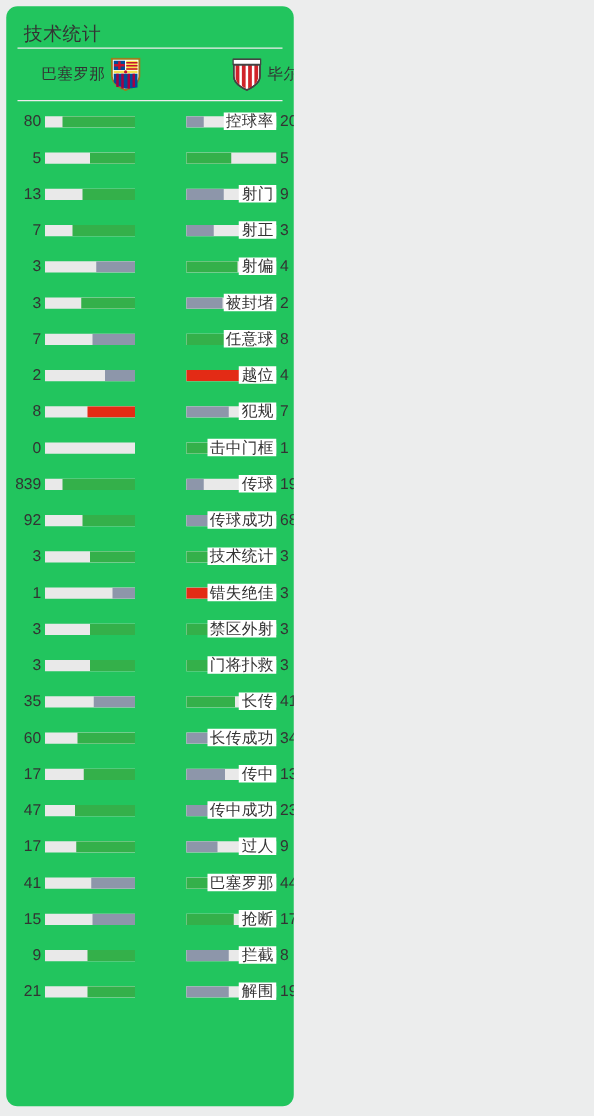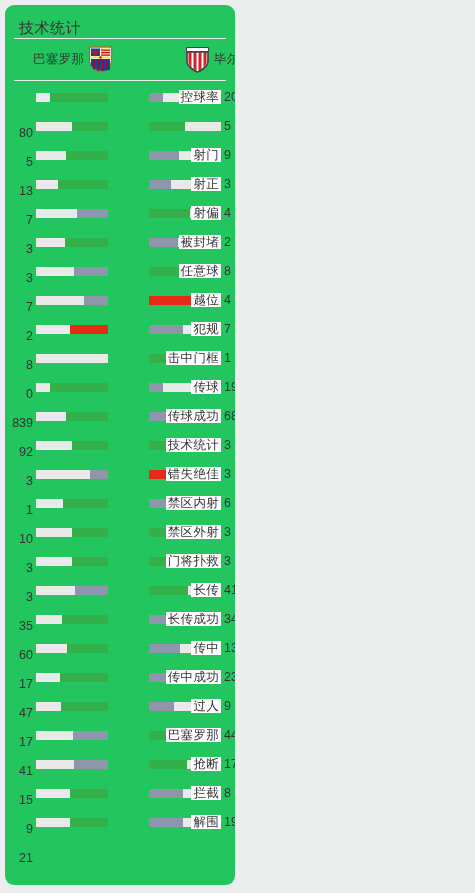--- a/index.html
+++ b/index.html
@@ -76,21 +76,20 @@
     top: 0;
     height: 29px;
     line-height: 29px;
     font-size: 12.5px;
     color: #333333;
   }
   .val-left {
     left: 0;
     width: 28px;
     text-align: right;
-    margin-top: 36px;
   }
   .val-right {
     left: 219px;
     width: 30px;
     text-align: left;
   }
   .track {
     position: absolute;
     top: 10px;
     height: 9px;
@@ -315,31 +314,20 @@
         <div class="track track-left">
           <div class="fill" style="width: 25%; background: rgb(141, 150, 170);"></div>
         </div>
         <div class="track track-right">
           <div class="fill" style="width: 75%; background: rgb(227, 43, 21);"></div>
         </div>
         <div class="label"><span>错失绝佳</span></div>
         <div class="val val-right">3</div>
       </div>
       <div class="stat-row">
-        <div class="val val-left">10</div>
-        <div class="track track-left">
-          <div class="fill" style="width: 63%; background: rgb(52, 176, 74);"></div>
-        </div>
-        <div class="track track-right">
-          <div class="fill" style="width: 37%; background: rgb(141, 150, 170);"></div>
-        </div>
-        <div class="label"><span>禁区内射</span></div>
-        <div class="val val-right">6</div>
-      </div>
-      <div class="stat-row">
         <div class="val val-left">3</div>
         <div class="track track-left">
           <div class="fill" style="width: 50%; background: rgb(52, 176, 74);"></div>
         </div>
         <div class="track track-right">
           <div class="fill" style="width: 50%; background: rgb(52, 176, 74);"></div>
         </div>
         <div class="label"><span>禁区外射</span></div>
         <div class="val val-right">3</div>
       </div>

